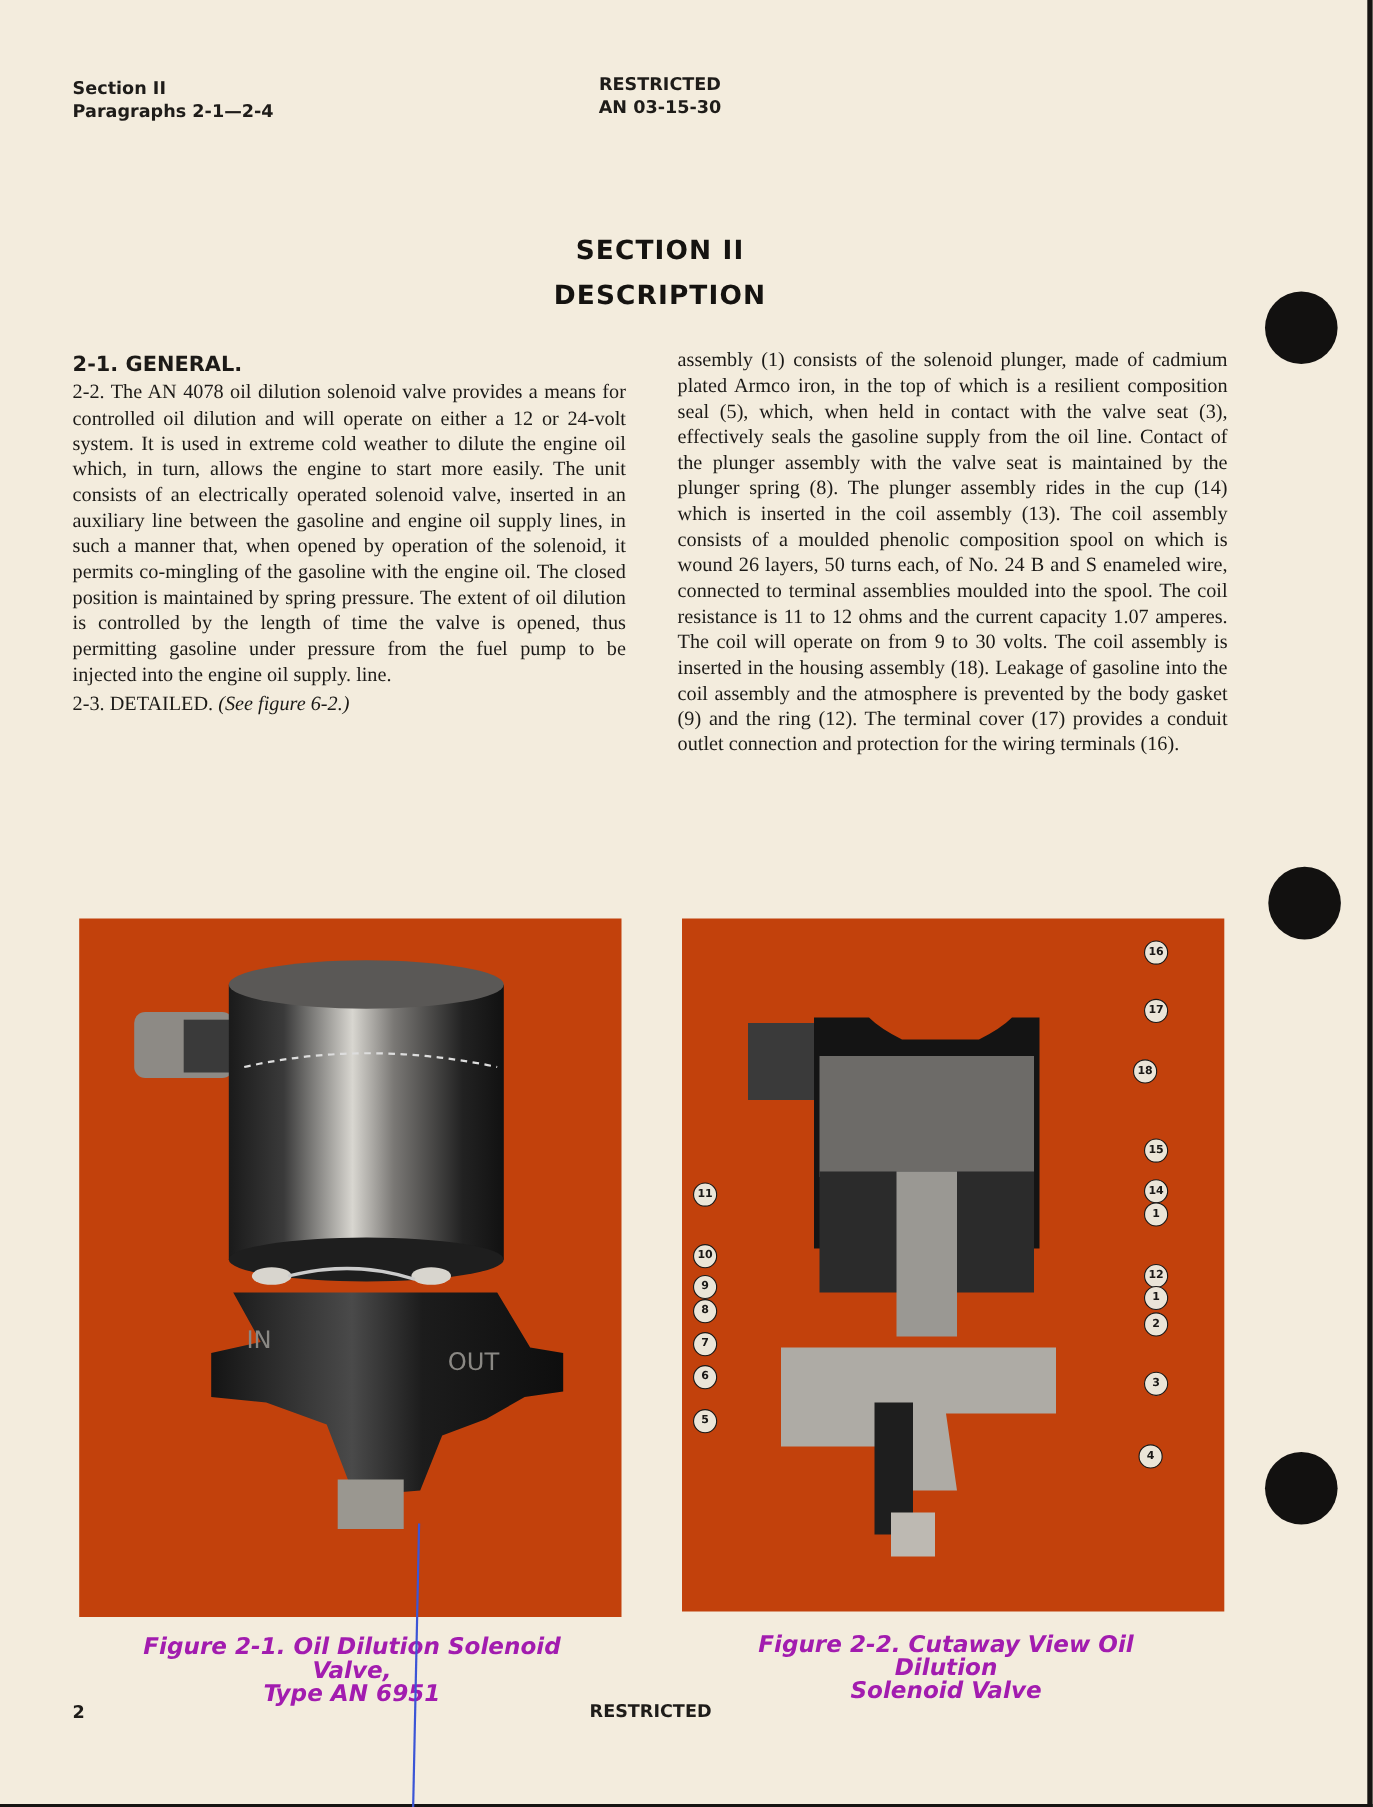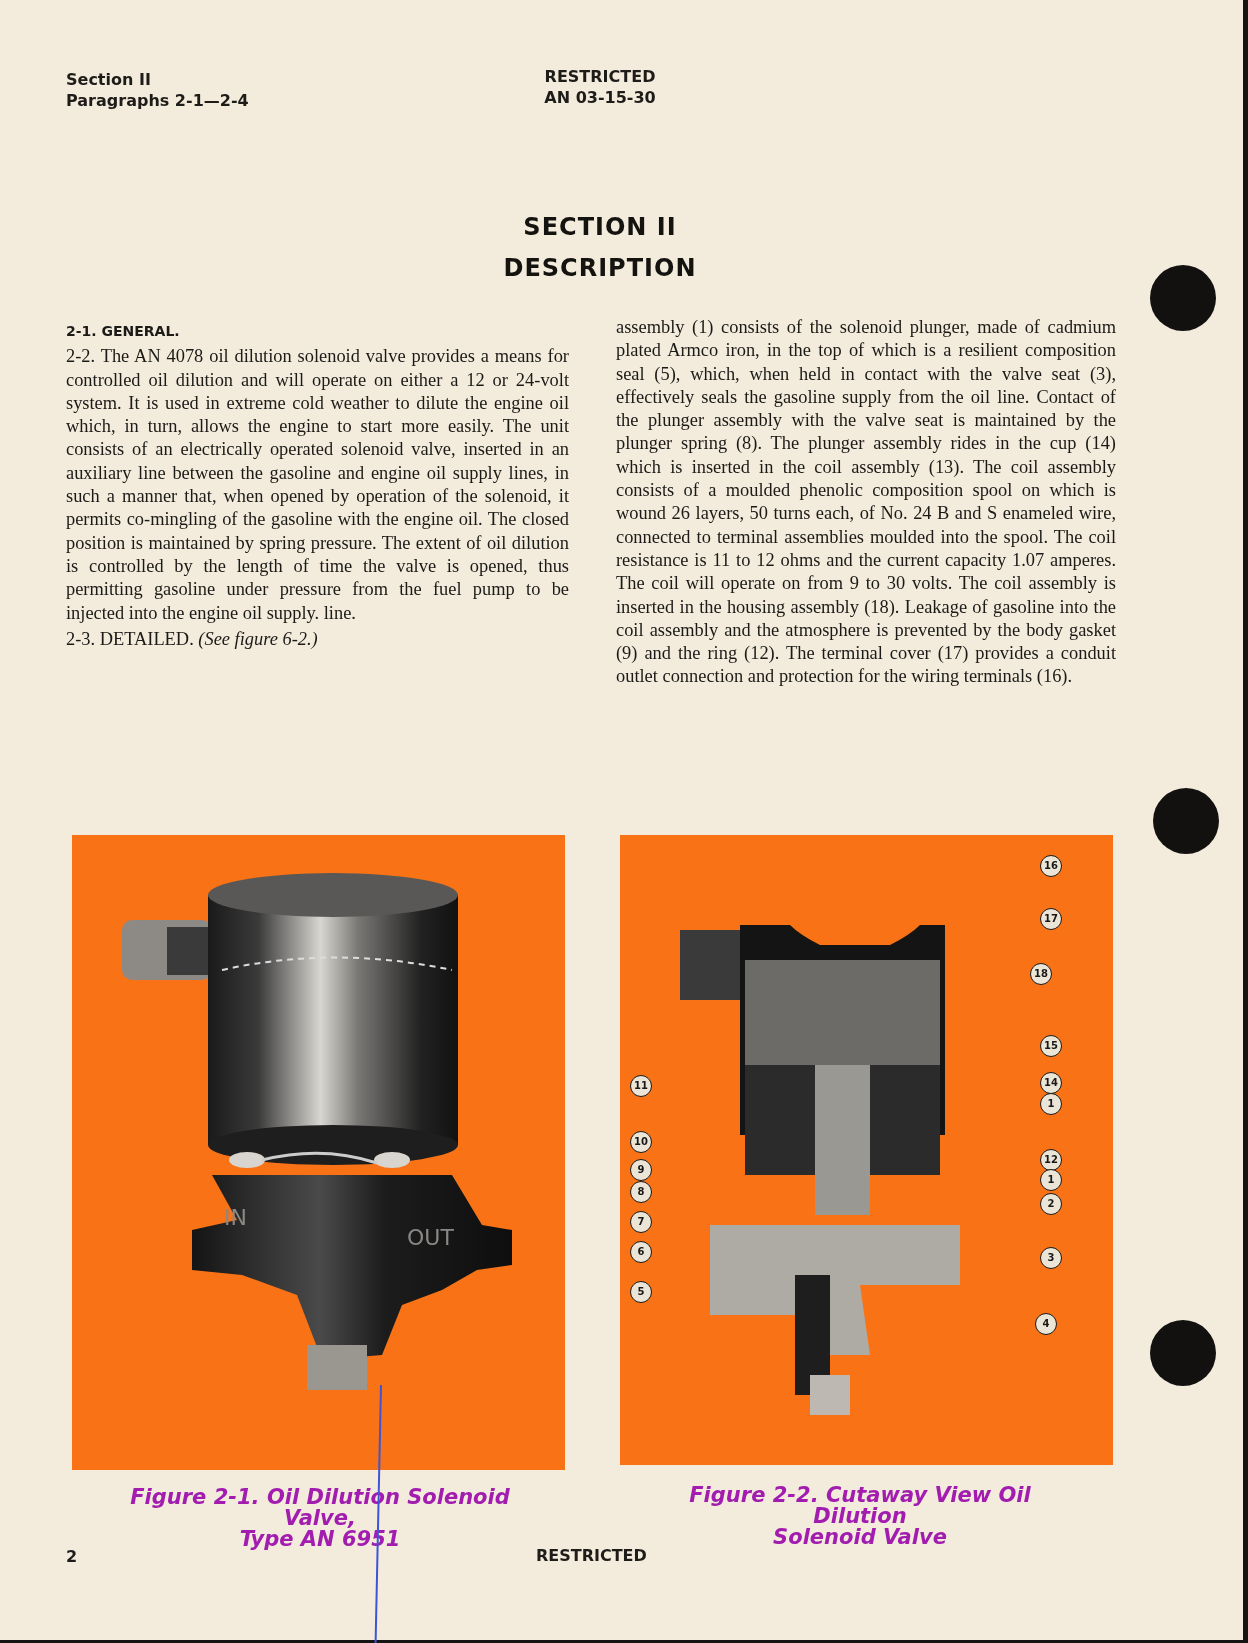--- a/index.html
+++ b/index.html
@@ -13,24 +13,24 @@
   .edge-bottom { position: absolute; left: 0; bottom: 0; width: 1248px; height: 3px; background: #161412; }
   .hdr { position: absolute; font-family: "DejaVu Sans", sans-serif; font-weight: bold; font-size: 16px; line-height: 21px; color: #1e1c19; }
   .hdr-left { left: 66px; top: 69px; }
   .hdr-center { left: 500px; top: 66px; width: 200px; text-align: center; }
   .sec-title { position: absolute; left: 380px; width: 440px; text-align: center; font-family: "DejaVu Sans", sans-serif; font-weight: bold; font-size: 24px; letter-spacing: 1px; color: #151310; }
   .sec-1 { top: 213px; } .sec-2 { top: 254px; }
   .col { position: absolute; font-size: 18.4px; line-height: 23.3px; text-align: justify; }
   .col p { margin: 0; }
   .col-left { left: 66px; top: 320px; width: 503px; }
   .col-right { left: 616px; top: 316px; width: 500px; }
-  .para-head { font-family: "DejaVu Sans", sans-serif; font-weight: bold; font-size: 14px; margin-bottom: 2px !important; }
+  .para-head { font-family: "DejaVu Sans", sans-serif; font-weight: bold; font-size: 19px; margin-bottom: 2px !important; }
   .it { font-style: italic; }
   .hole { position: absolute; width: 66px; height: 66px; border-radius: 50%; background: #121110; }
-  .fig { position: absolute; background: #f97316; overflow: hidden; }
+  .fig { position: absolute; background: #c2410c; overflow: hidden; }
   .fig1 { left: 72px; top: 835px; width: 493px; height: 635px; }
   .fig2 { left: 620px; top: 835px; width: 493px; height: 630px; }
   .caption { position: absolute; font-family: "DejaVu Sans", sans-serif; font-weight: bold; font-style: italic; font-size: 21px; line-height: 21px; text-align: center; color: #a21caf; }
   .cap1 { left: 120px; top: 1487px; width: 400px; }
   .cap2 { left: 660px; top: 1485px; width: 400px; }
   .footer { position: absolute; font-family: "DejaVu Sans", sans-serif; font-weight: bold; font-size: 16px; color: #1e1c19; }
   .page-num { left: 66px; top: 1547px; }
   .restricted-foot { left: 536px; top: 1546px; }
   .blue-line { position: absolute; left: 380px; top: 1385px; width: 1.5px; height: 258px; background: #3b55d6; transform: rotate(1.2deg); transform-origin: top; }
   .callout { position: absolute; width: 20px; height: 20px; border: 1.6px solid #1a1816; border-radius: 50%; background: #ebe5d8; font-family: "DejaVu Sans", sans-serif; font-weight: bold; font-size: 10px; line-height: 20px; text-align: center; color: #1a1816; box-sizing: content-box; }

